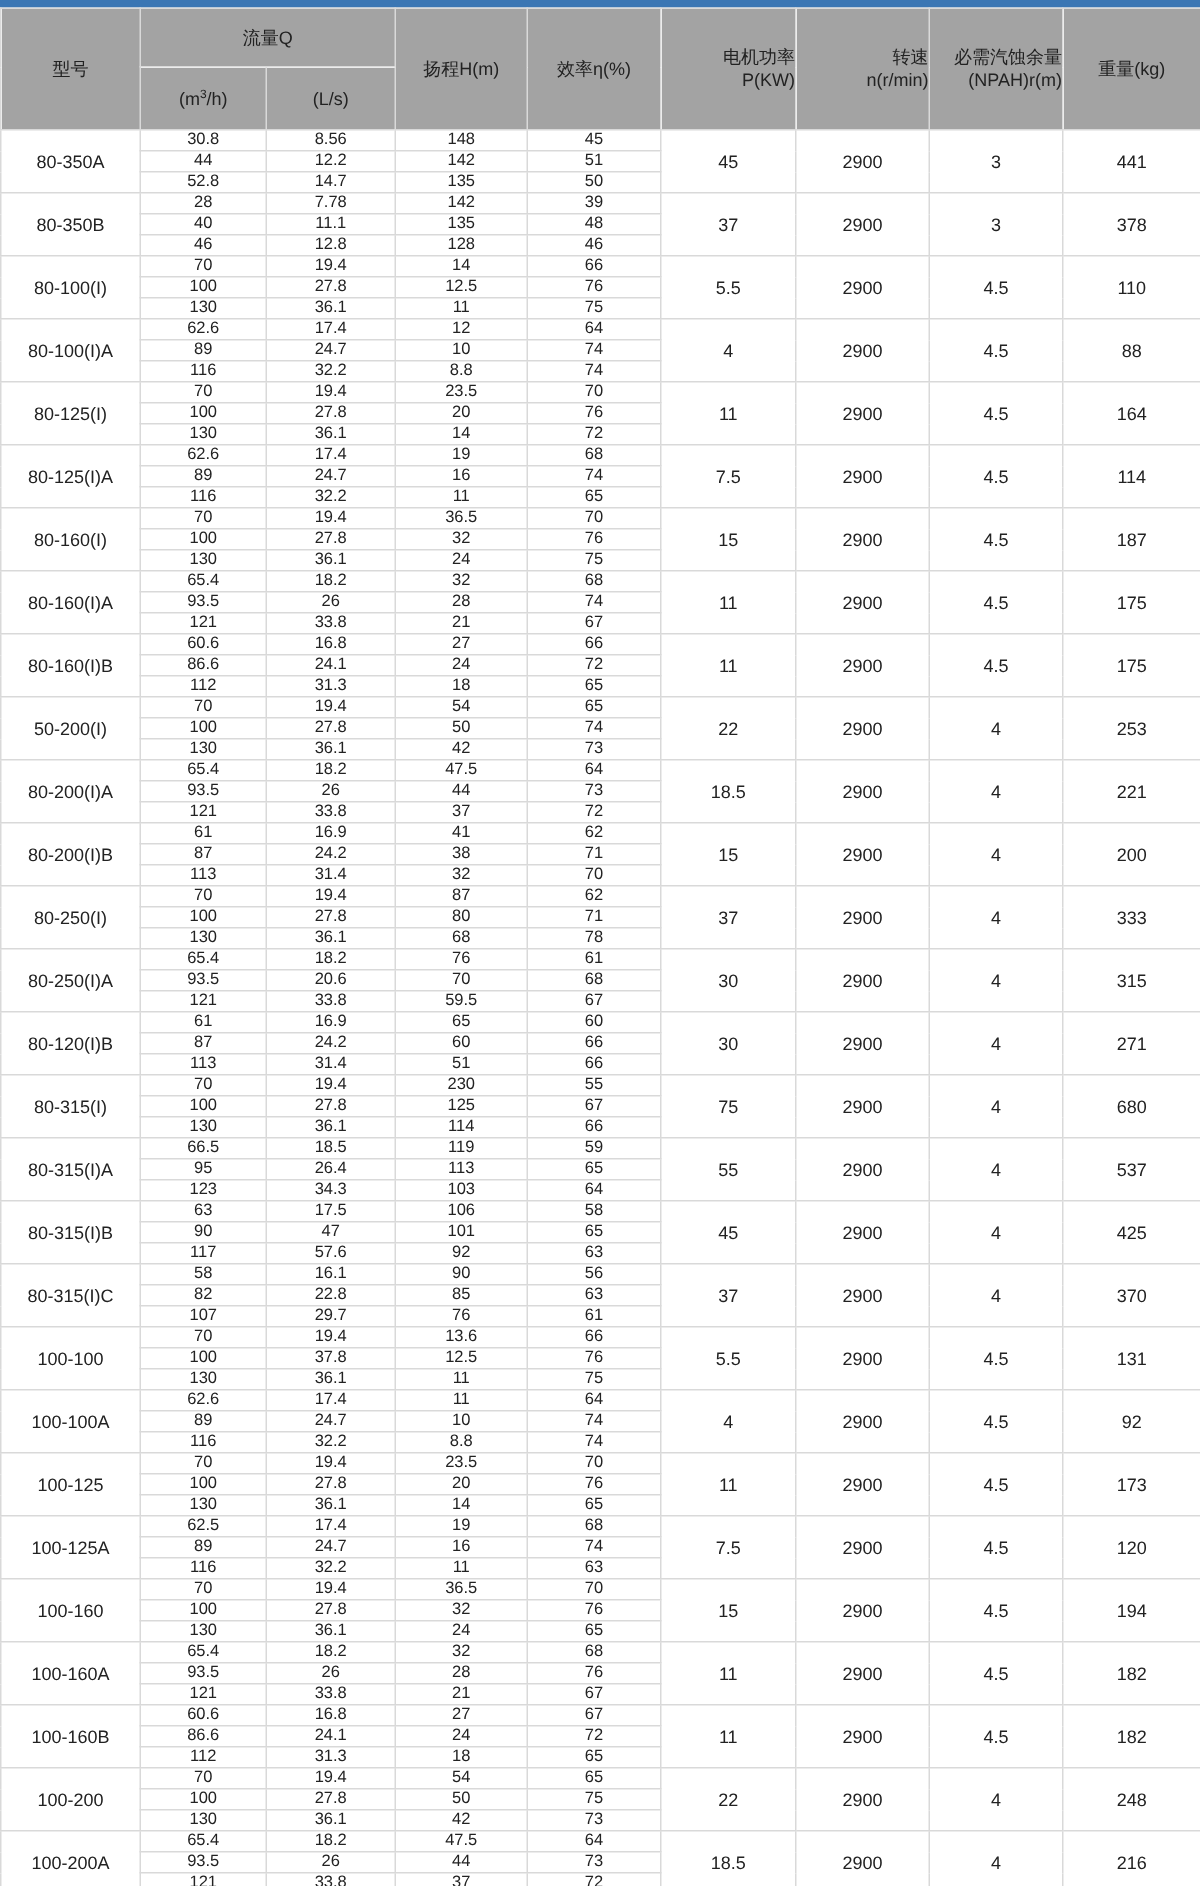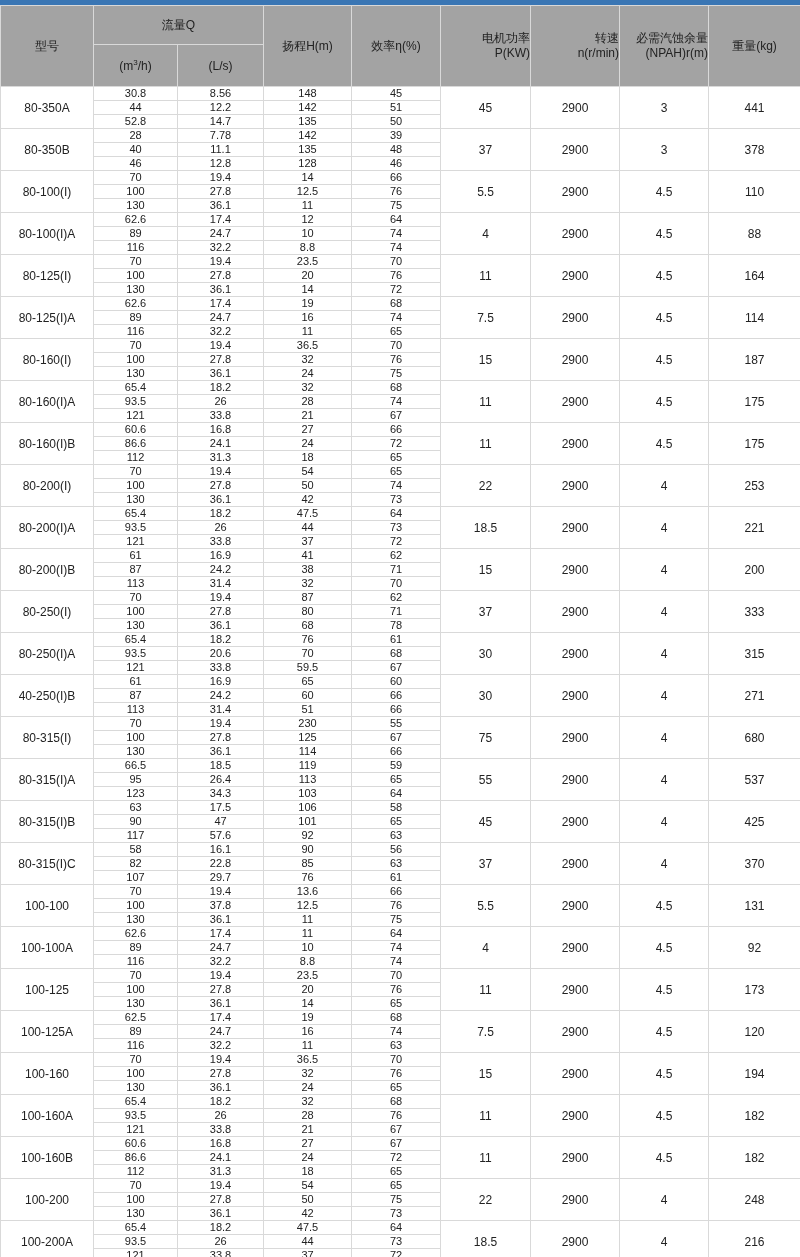--- a/index.html
+++ b/index.html
@@ -288,21 +288,21 @@
         <td>24</td>
         <td>72</td>
       </tr>
       <tr>
         <td>112</td>
         <td>31.3</td>
         <td>18</td>
         <td>65</td>
       </tr>
       <tr>
-        <td rowspan="3" class="model">80-200(I)</td>
+        <td rowspan="3" class="model">50-200(I)</td>
         <td>70</td>
         <td>19.4</td>
         <td>54</td>
         <td>65</td>
         <td rowspan="3" class="merged">22</td>
         <td rowspan="3" class="merged">2900</td>
         <td rowspan="3" class="merged">4</td>
         <td rowspan="3" class="merged">253</td>
       </tr>
       <tr>
@@ -403,21 +403,21 @@
         <td>70</td>
         <td>68</td>
       </tr>
       <tr>
         <td>121</td>
         <td>33.8</td>
         <td>59.5</td>
         <td>67</td>
       </tr>
       <tr>
-        <td rowspan="3" class="model">40-250(I)B</td>
+        <td rowspan="3" class="model">80-120(I)B</td>
         <td>61</td>
         <td>16.9</td>
         <td>65</td>
         <td>60</td>
         <td rowspan="3" class="merged">30</td>
         <td rowspan="3" class="merged">2900</td>
         <td rowspan="3" class="merged">4</td>
         <td rowspan="3" class="merged">271</td>
       </tr>
       <tr>

